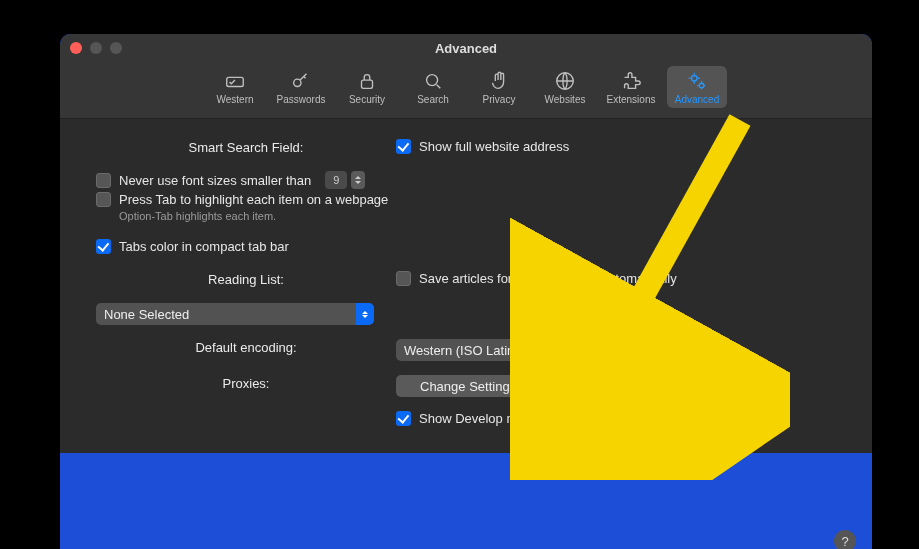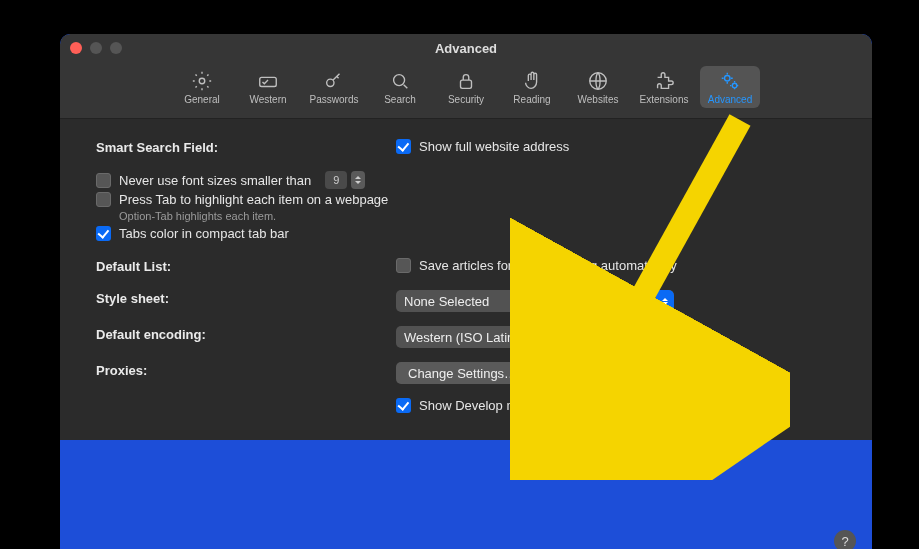--- a/index.html
+++ b/index.html
@@ -76,25 +76,24 @@
       padding: 20px 36px 10px 36px;
       background: #2b2b2b;
     }
     .row {
       display: flex;
       align-items: flex-start;
       margin-bottom: 14px;
     }
     .row-label {
       width: 300px;
-      text-align: left;
+      text-align: center;
       color: #eaeaea;
       padding-top: 1px;
       flex-shrink: 0;
-      font-weight: bold;
     }
     .row-body {
       flex: 1;
     }
     .checkrow {
       display: flex;
       align-items: center;
       gap: 8px;
       margin-bottom: 3px;
     }
@@ -109,21 +108,21 @@
     }
     .checkbox.checked { background: #0a6af5; }
     .checkbox.unchecked { background: #565656; border: 1px solid #6a6a6a; }
     .checkbox.checked::after {
       content: "";
       width: 5px; height: 8px;
       border: solid white;
       border-width: 0 2px 2px 0;
       transform: rotate(40deg) translate(-1px,-1px);
     }
-    .hint { font-size: 11px; color: #9a9a9a; margin-left: 23px; margin-top: 2px; margin-bottom: 4px; }
+    .hint { font-size: 11px; color: #9a9a9a; margin-left: 23px; margin-top: 2px; margin-bottom: 17px; }
     .stepper {
       display: inline-flex;
       align-items: center;
       gap: 4px;
       margin-left: 6px;
     }
     .numbox {
       width: 22px;
       height: 18px;
       background: #4a4a4a;
@@ -183,21 +182,21 @@
       border-right:3px solid transparent;
     }
     .select .arrows::before{border-bottom:3px solid #fff;}
     .select .arrows::after{border-top:3px solid #fff;}
     .button {
       height: 22px;
       background: #5a5a5a;
       border-radius: 5px;
       display: inline-flex;
       align-items: center;
-      padding: 0 12px;
+      padding: 0 24px;
       color: #eee;
     }
     .helpbtn {
       position: absolute;
       right: 16px;
       bottom: 14px;
       width: 22px;
       height: 22px;
       border-radius: 50%;
       background: #555;
@@ -221,58 +220,51 @@
       <div class="dot red"></div>
       <div class="dot grey"></div>
       <div class="dot grey"></div>
     </div>
     <div class="title">Advanced</div>
   </div>
 
   <div class="toolbar">
     <div class="tab">
       <svg viewBox="0 0 24 24">
-          <circle cx="12" cy="12" r="3"></circle>
-          <path d="M12 2v2M12 20v2M4.9 4.9l1.4 1.4M17.7 17.7l1.4 1.4M2 12h2M20 12h2M4.9 19.1l1.4-1.4M17.7 6.3l1.4-1.4"></path>
-        </svg>
-      <span class="label">General</span>
-    </div>
-    <div class="tab">
-      <svg viewBox="0 0 24 24">
           <rect x="3" y="8" width="18" height="10" rx="2"></rect>
           <path d="M6 13l2 2 4-4"></path>
         </svg>
       <span class="label">Western</span>
     </div>
     <div class="tab">
       <svg viewBox="0 0 24 24">
           <circle cx="8" cy="14" r="4"></circle>
           <path d="M11 11l7-7M15 7l2 2"></path>
         </svg>
       <span class="label">Passwords</span>
     </div>
     <div class="tab">
       <svg viewBox="0 0 24 24">
+          <rect x="6" y="11" width="12" height="9" rx="2"></rect>
+          <path d="M9 11V8a3 3 0 116 0v3"></path>
+        </svg>
+      <span class="label">Security</span>
+    </div>
+    <div class="tab">
+      <svg viewBox="0 0 24 24">
           <circle cx="11" cy="11" r="6"></circle>
           <path d="M20 20l-4-4"></path>
         </svg>
       <span class="label">Search</span>
     </div>
     <div class="tab">
       <svg viewBox="0 0 24 24">
-          <rect x="6" y="11" width="12" height="9" rx="2"></rect>
-          <path d="M9 11V8a3 3 0 116 0v3"></path>
-        </svg>
-      <span class="label">Security</span>
-    </div>
-    <div class="tab">
-      <svg viewBox="0 0 24 24">
           <path d="M8 12V6a1.5 1.5 0 113 0v5M11 11V4a1.5 1.5 0 113 0v7M14 11V5a1.5 1.5 0 113 0v8c0 4-3 7-6 7s-6-3-6-6"></path>
         </svg>
-      <span class="label">Reading</span>
+      <span class="label">Privacy</span>
     </div>
     <div class="tab">
       <svg viewBox="0 0 24 24">
           <circle cx="12" cy="12" r="9"></circle>
           <path d="M3 12h18M12 3c3 3 3 15 0 18M12 3c-3 3-3 15 0 18"></path>
         </svg>
       <span class="label">Websites</span>
     </div>
     <div class="tab">
       <svg viewBox="0 0 24 24">
@@ -318,31 +310,30 @@
         </div>
         <div class="hint">Option-Tab highlights each item.</div>
         <div class="checkrow">
           <div class="checkbox checked"></div>
           <span>Tabs color in compact tab bar</span>
         </div>
       </div>
     </div>
 
     <div class="row">
-      <div class="row-label">Default List:</div>
+      <div class="row-label">Reading List:</div>
       <div class="row-body">
         <div class="checkrow">
           <div class="checkbox unchecked"></div>
           <span>Save articles for offline reading automatically</span>
         </div>
       </div>
     </div>
 
     <div class="row">
-      <div class="row-label">Style sheet:</div>
       <div class="row-body">
         <div class="select">
           <span>None Selected</span>
           <span class="arrows"></span>
         </div>
       </div>
     </div>
 
     <div class="row">
       <div class="row-label">Default encoding:</div>

